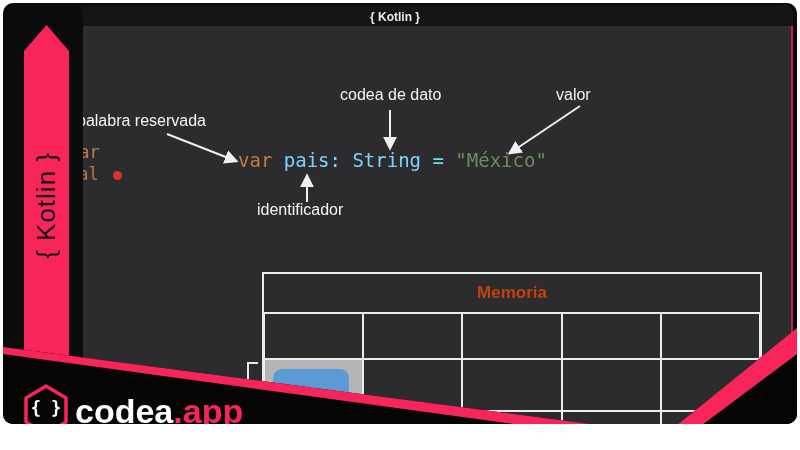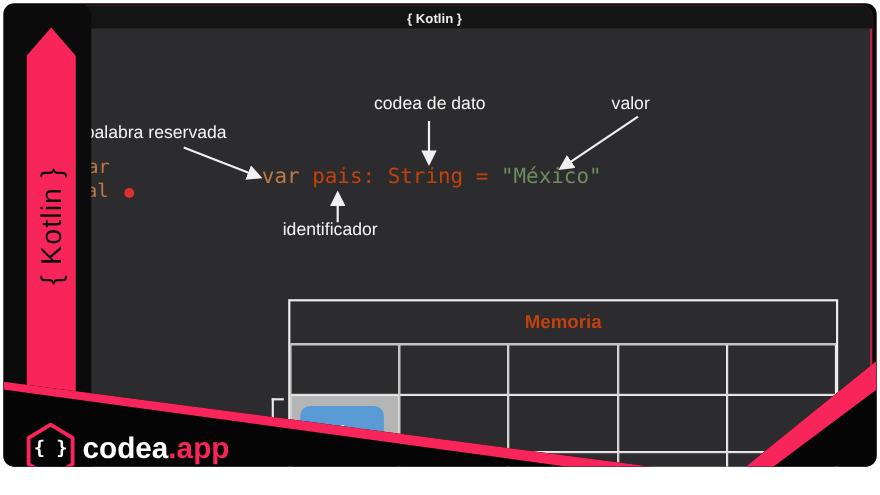--- a/index.html
+++ b/index.html
@@ -37,21 +37,21 @@
   .ann{position:absolute;color:#f4f4f4;font-size:16px;z-index:4;white-space:nowrap;}
   .ann-palabra{left:74px;top:109px;z-index:4;}
   .ann-tipo{left:337px;top:83px;}
   .ann-valor{left:553px;top:83px;}
   .ann-ident{left:254px;top:198px;}
 
   
   .codeline{position:absolute;left:235px;top:146px;z-index:4;white-space:pre;
         font-family:"DejaVu Sans Mono","Liberation Mono",monospace;font-size:19px;}
   .code-kw{color:#c07a45;}
-  .code-mid{color:#c2410c;}
+  .code-mid{color:#7dd3fc;}
   .code-str{color:#708c5e;}
 
   .arrow-layer{position:absolute;left:0;top:0;width:794px;height:443px;z-index:4;pointer-events:none;}
 
   
   .memoria{position:absolute;left:259px;top:269px;width:496px;border:2px solid #ececec;z-index:2;}
   .m-header{height:38px;border-bottom:1px solid #ececec;display:flex;align-items:center;
         justify-content:center;color:#c2410c;font-weight:bold;font-size:17px;}
   .m-row{display:grid;grid-template-columns:repeat(5,1fr);}
   .m-cell{border:1px solid #ececec;height:44px;}
@@ -65,21 +65,21 @@
   .bracket-v{position:absolute;left:244px;top:359px;width:2px;height:18px;background:#e8e8e8;z-index:3;}
 
   
   .bottom-layer{position:absolute;left:0;top:0;width:794px;height:443px;z-index:7;pointer-events:none;}
 
   
   .logo{position:absolute;left:20px;top:381px;z-index:9;width:240px;height:56px;}
   .hex-wrap{position:absolute;left:0;top:0;width:46px;height:52px;}
   .hex-braces{position:absolute;left:0;top:14px;width:46px;text-align:center;color:#fff;
         font-family:"DejaVu Sans Mono","Liberation Mono",monospace;font-size:17px;font-weight:bold;}
-  .logo-text{position:absolute;left:52px;top:8px;font-size:27px;font-weight:bold;white-space:nowrap;}
+  .logo-text{position:absolute;left:52px;top:8px;font-size:34px;font-weight:bold;white-space:nowrap;}
   .logo-name{color:#ffffff;}
   .logo-accent{color:#f8255a;}
 </style>
 </head>
 <body>
 
 <div class="stage">
   <div class="canvas">
 
     <div class="panel"></div>

